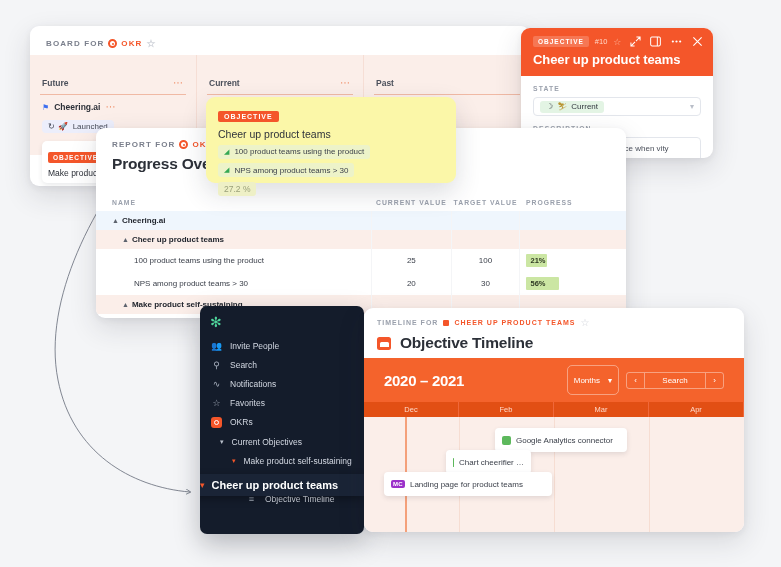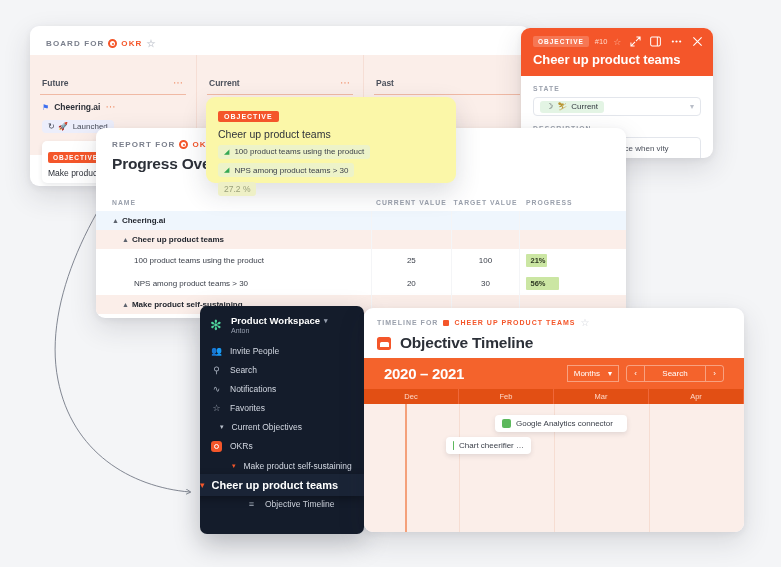--- a/index.html
+++ b/index.html
@@ -211,42 +211,42 @@
   .tl-ic::after {
     content:""; position:absolute; left:2.5px; top:5px; width:9px; height:5.5px;
     background:#fff; border-radius:1.5px 1.5px 0 0;
   }
   .tl-bar {
     background:#f4632c; padding: 7px 20px; display:flex; align-items:center;
   }
   .tl-years { font-size:15px; font-weight:700; color:#fff; letter-spacing:-0.3px; }
   .tl-ctrl { margin-left:auto; display:flex; align-items:center; gap:7px; }
   .sel {
-    border:1px solid #ffffff66; border-radius:0; height:17px;
+    border:1px solid #ffffff66; border-radius:5px; height:30px;
     display:flex; align-items:center; gap:8px; padding: 0 6px;
     font-size:8px; color:#fff;
   }
   .navgrp { display:flex; border:1px solid #ffffff66; border-radius:3px; height:17px; overflow:hidden;}
   .navbtn {
     display:flex; align-items:center; justify-content:center;
     width:17px; font-size:8px; color:#fff;
   }
   .navbtn.mid { width:62px; font-size:8px; border-left:1px solid #ffffff66; border-right:1px solid #ffffff66;}
   .tl-months { display:flex; background:#e24f14; }
   .tl-months div {
     flex:1 1 0; text-align:center; font-size:7.5px; color:#ffd9c9;
     padding: 3px 0; border-right:1px solid #f0683a;
   }
   .tl-grid { position:relative; background:#fbeee9; height: 131px; }
   .gcol {
     position:absolute; top:0; bottom:0; width:1px; background:#f6ddd2;
   }
   .today-line { position:absolute; top:0; bottom:0; width:1.5px; background:#f4a07a; }
   .tl-task {
-    position:absolute; height:17px; background:#fff; border-radius:4px;
+    position:absolute; height:24px; background:#fff; border-radius:4px;
     display:flex; align-items:center; gap:5px; padding: 0 7px;
     font-size:8px; color:#3c414b; box-shadow: 0 2px 5px rgba(40,45,60,0.12);
     white-space: nowrap;
   }
   .av-g {
     width:9px; height:9px; border-radius:2px; background:#5cb85c;
     display:inline-block;
   }
   .av-p {
     background:#9b30c9; color:#fff; border-radius:2px; font-size:6px;
@@ -440,55 +440,48 @@
             <td class="num sep"></td>
             <td class="prog sep"></td>
           </tr>
         </tbody>
     </table>
   </div>
 
   <div id="sidebar">
     <div class="ws">
       <span class="ws-logo">✻</span>
-      <span>
-        <span class="ws-name">
-          <span>Product Workspace</span>
-          <span style="color:#98a0b0;font-size:7px;">▾</span>
-        </span>
-        <span class="ws-sub" style="display:block">Anton</span>
-      </span>
     </div>
 
     <div class="sb-item">
       <span class="sb-ic">👥</span>
       <span>Invite People</span>
     </div>
     <div class="sb-item">
       <span class="sb-ic">⚲</span>
       <span>Search</span>
     </div>
     <div class="sb-item">
       <span class="sb-ic">∿</span>
       <span>Notifications</span>
     </div>
     <div class="sb-item">
       <span class="sb-ic">☆</span>
       <span>Favorites</span>
     </div>
-    <div class="sb-item sb-sub">
-      <span class="tri-o">▾</span>
-      <span>Current Objectives</span>
-    </div>
-
     <div class="sb-item">
       <span class="okr-ic">
           <i></i>
         </span>
       <span>OKRs</span>
+    </div>
+
+    <div class="sb-item sb-sub">
+      <span class="tri-o">▾</span>
+      <span>Current Objectives</span>
     </div>
     <div class="sb-item sb-sub2">
       <span class="tri">▾</span>
       <span>Make product self-sustaining</span>
     </div>
     <div class="sb-item sb-sub3">
       <span class="sb-ic">⋮⋮</span>
       <span>Key Results</span>
     </div>
     <div class="sb-item sb-sub3">
@@ -542,20 +535,24 @@
       <div class="gcol" style="left:285px"></div>
       <div class="today-line" style="left:41px"></div>
     <div class="tl-task" style="left: 131px; top: 11px; width: 132px;">
           <span class="av-g"></span>
           <span>Google Analytics connector</span>
         </div>
         <div class="tl-task" style="left: 82px; top: 33px; width: 85px;">
           <span class="av-g"></span>
           <span>Chart cheerifier …</span>
         </div>
+        <div class="tl-task" style="left: 20px; top: 55px; width: 168px;">
+          <span class="av-p">MC</span>
+          <span>Landing page for product teams</span>
+        </div>
       </div>
   </div>
 
   <div id="yellow">
     <span class="tag-obj">OBJECTIVE</span>
     <div class="y-title">Cheer up product teams</div>
     <div class="y-kr">
       <span class="kr-ic">◢</span>
       <span>100 product teams using the product</span>
     </div>

